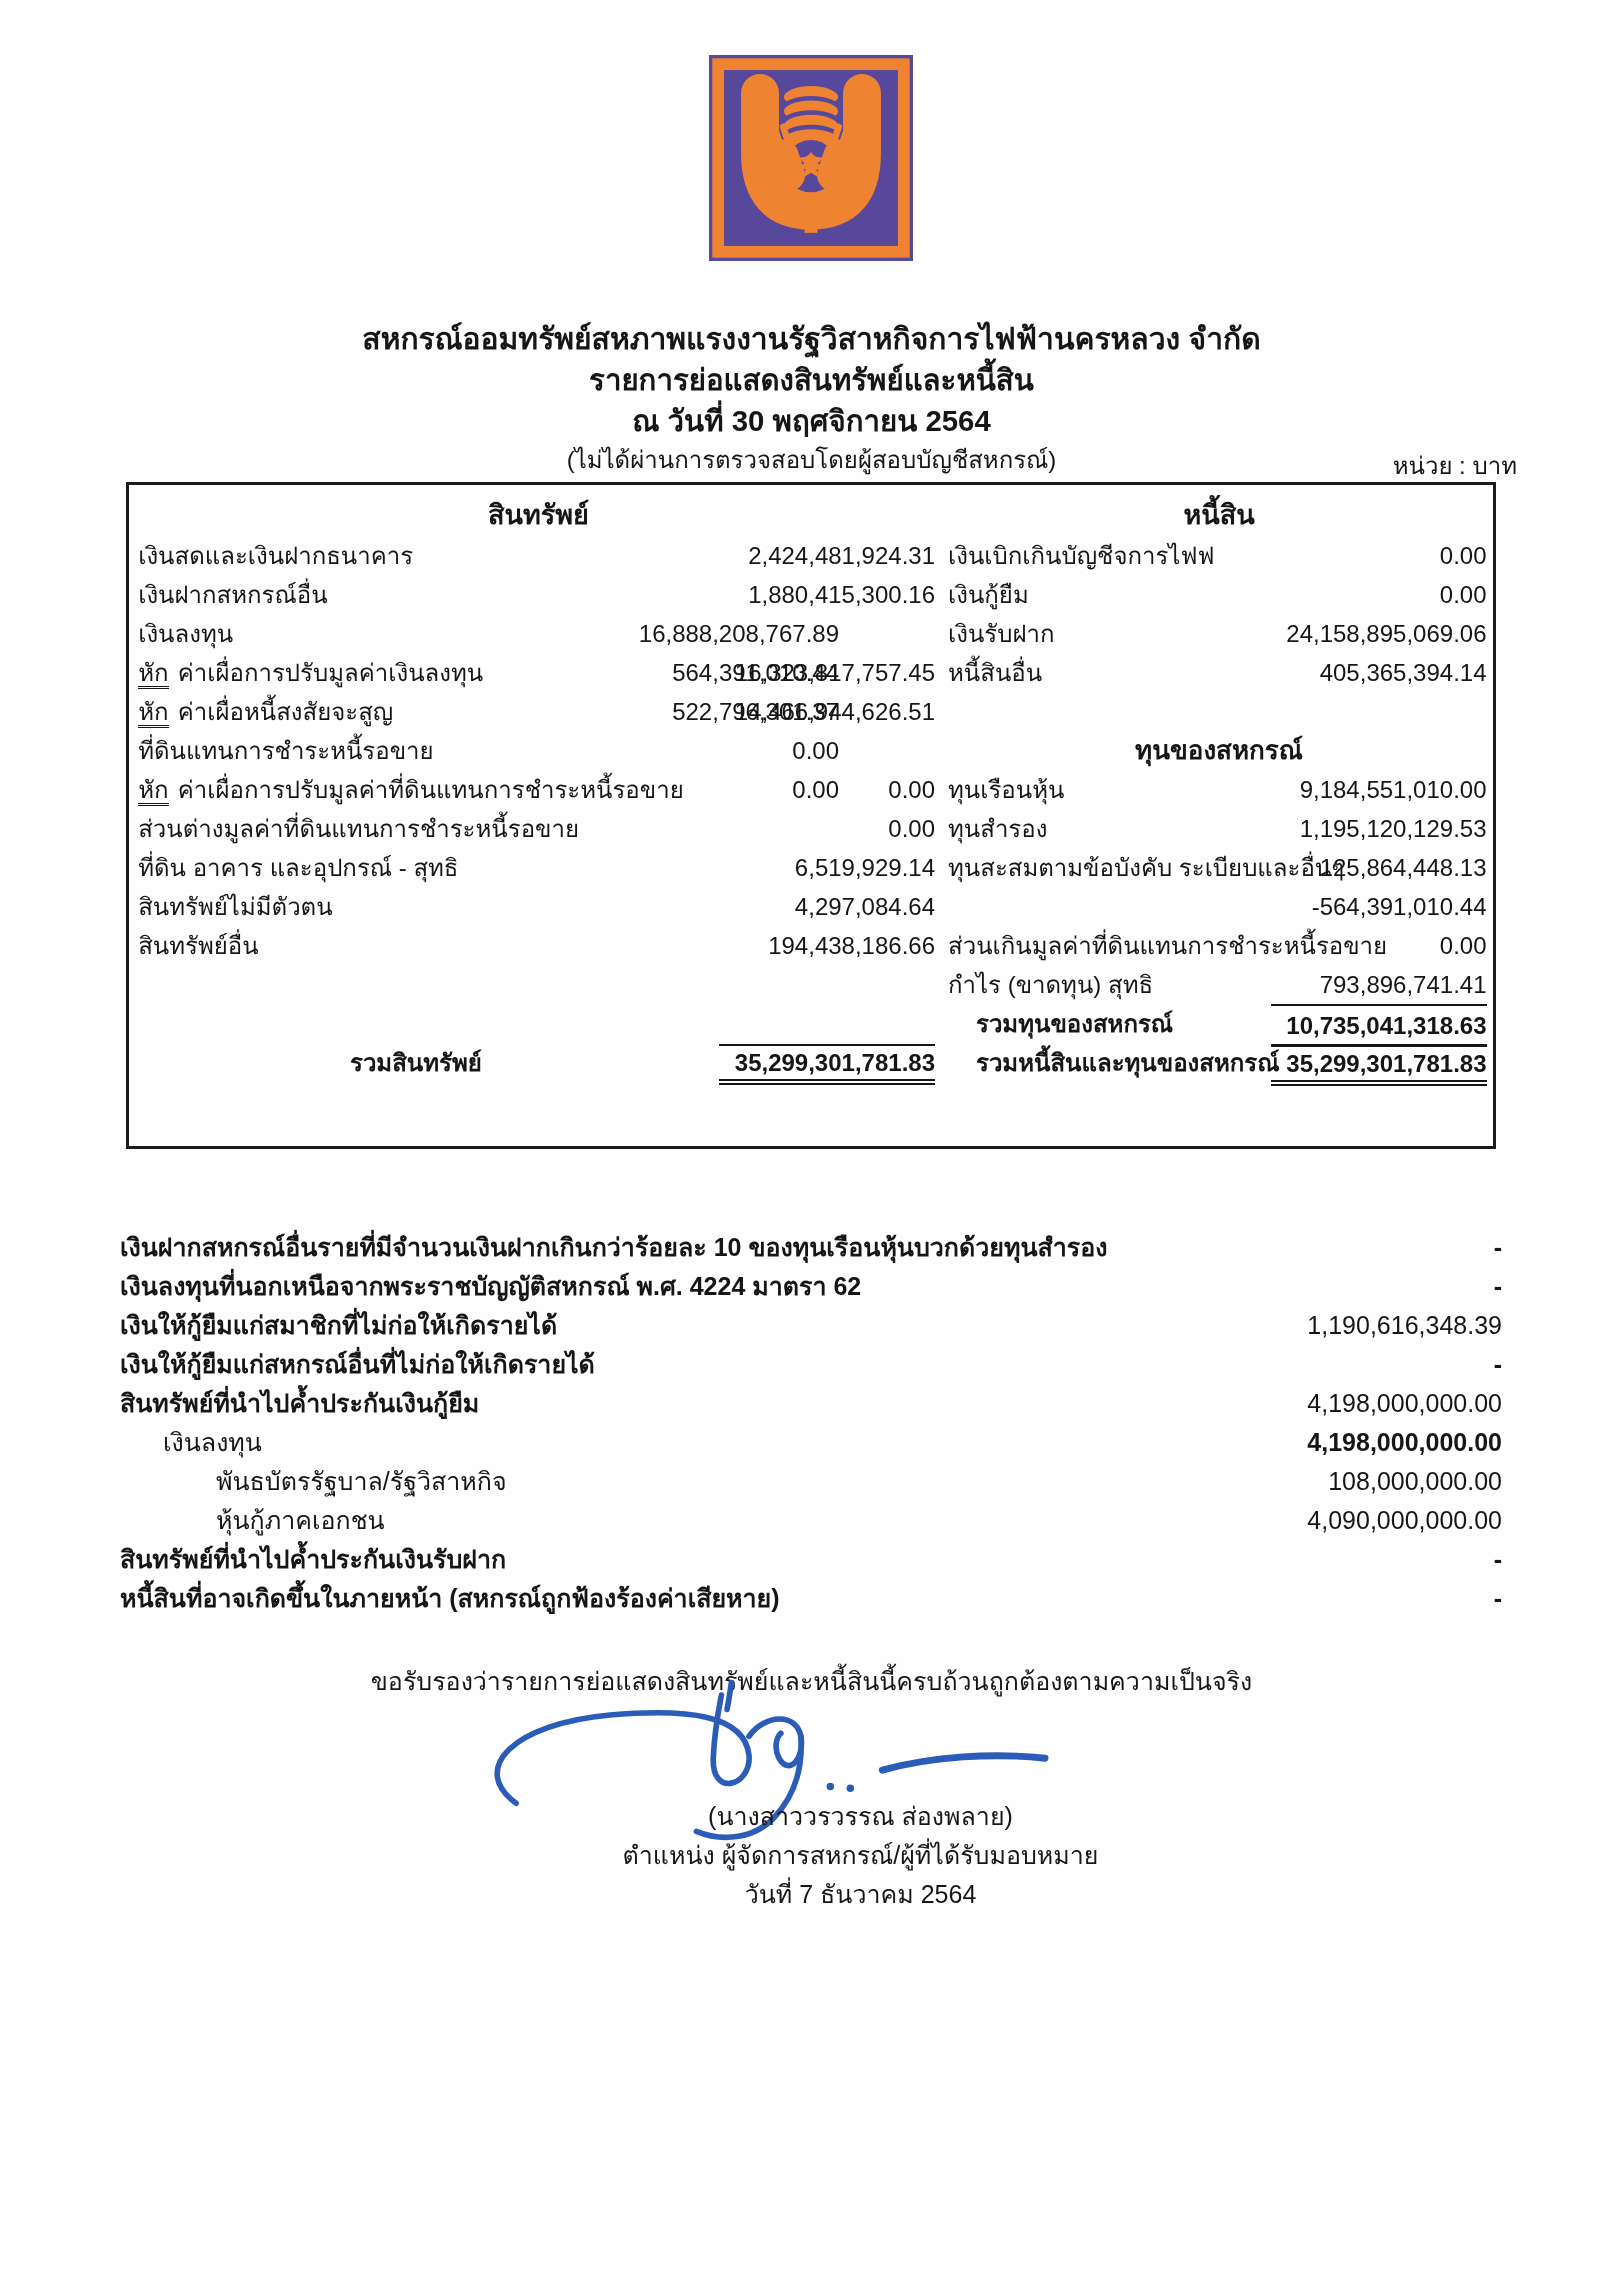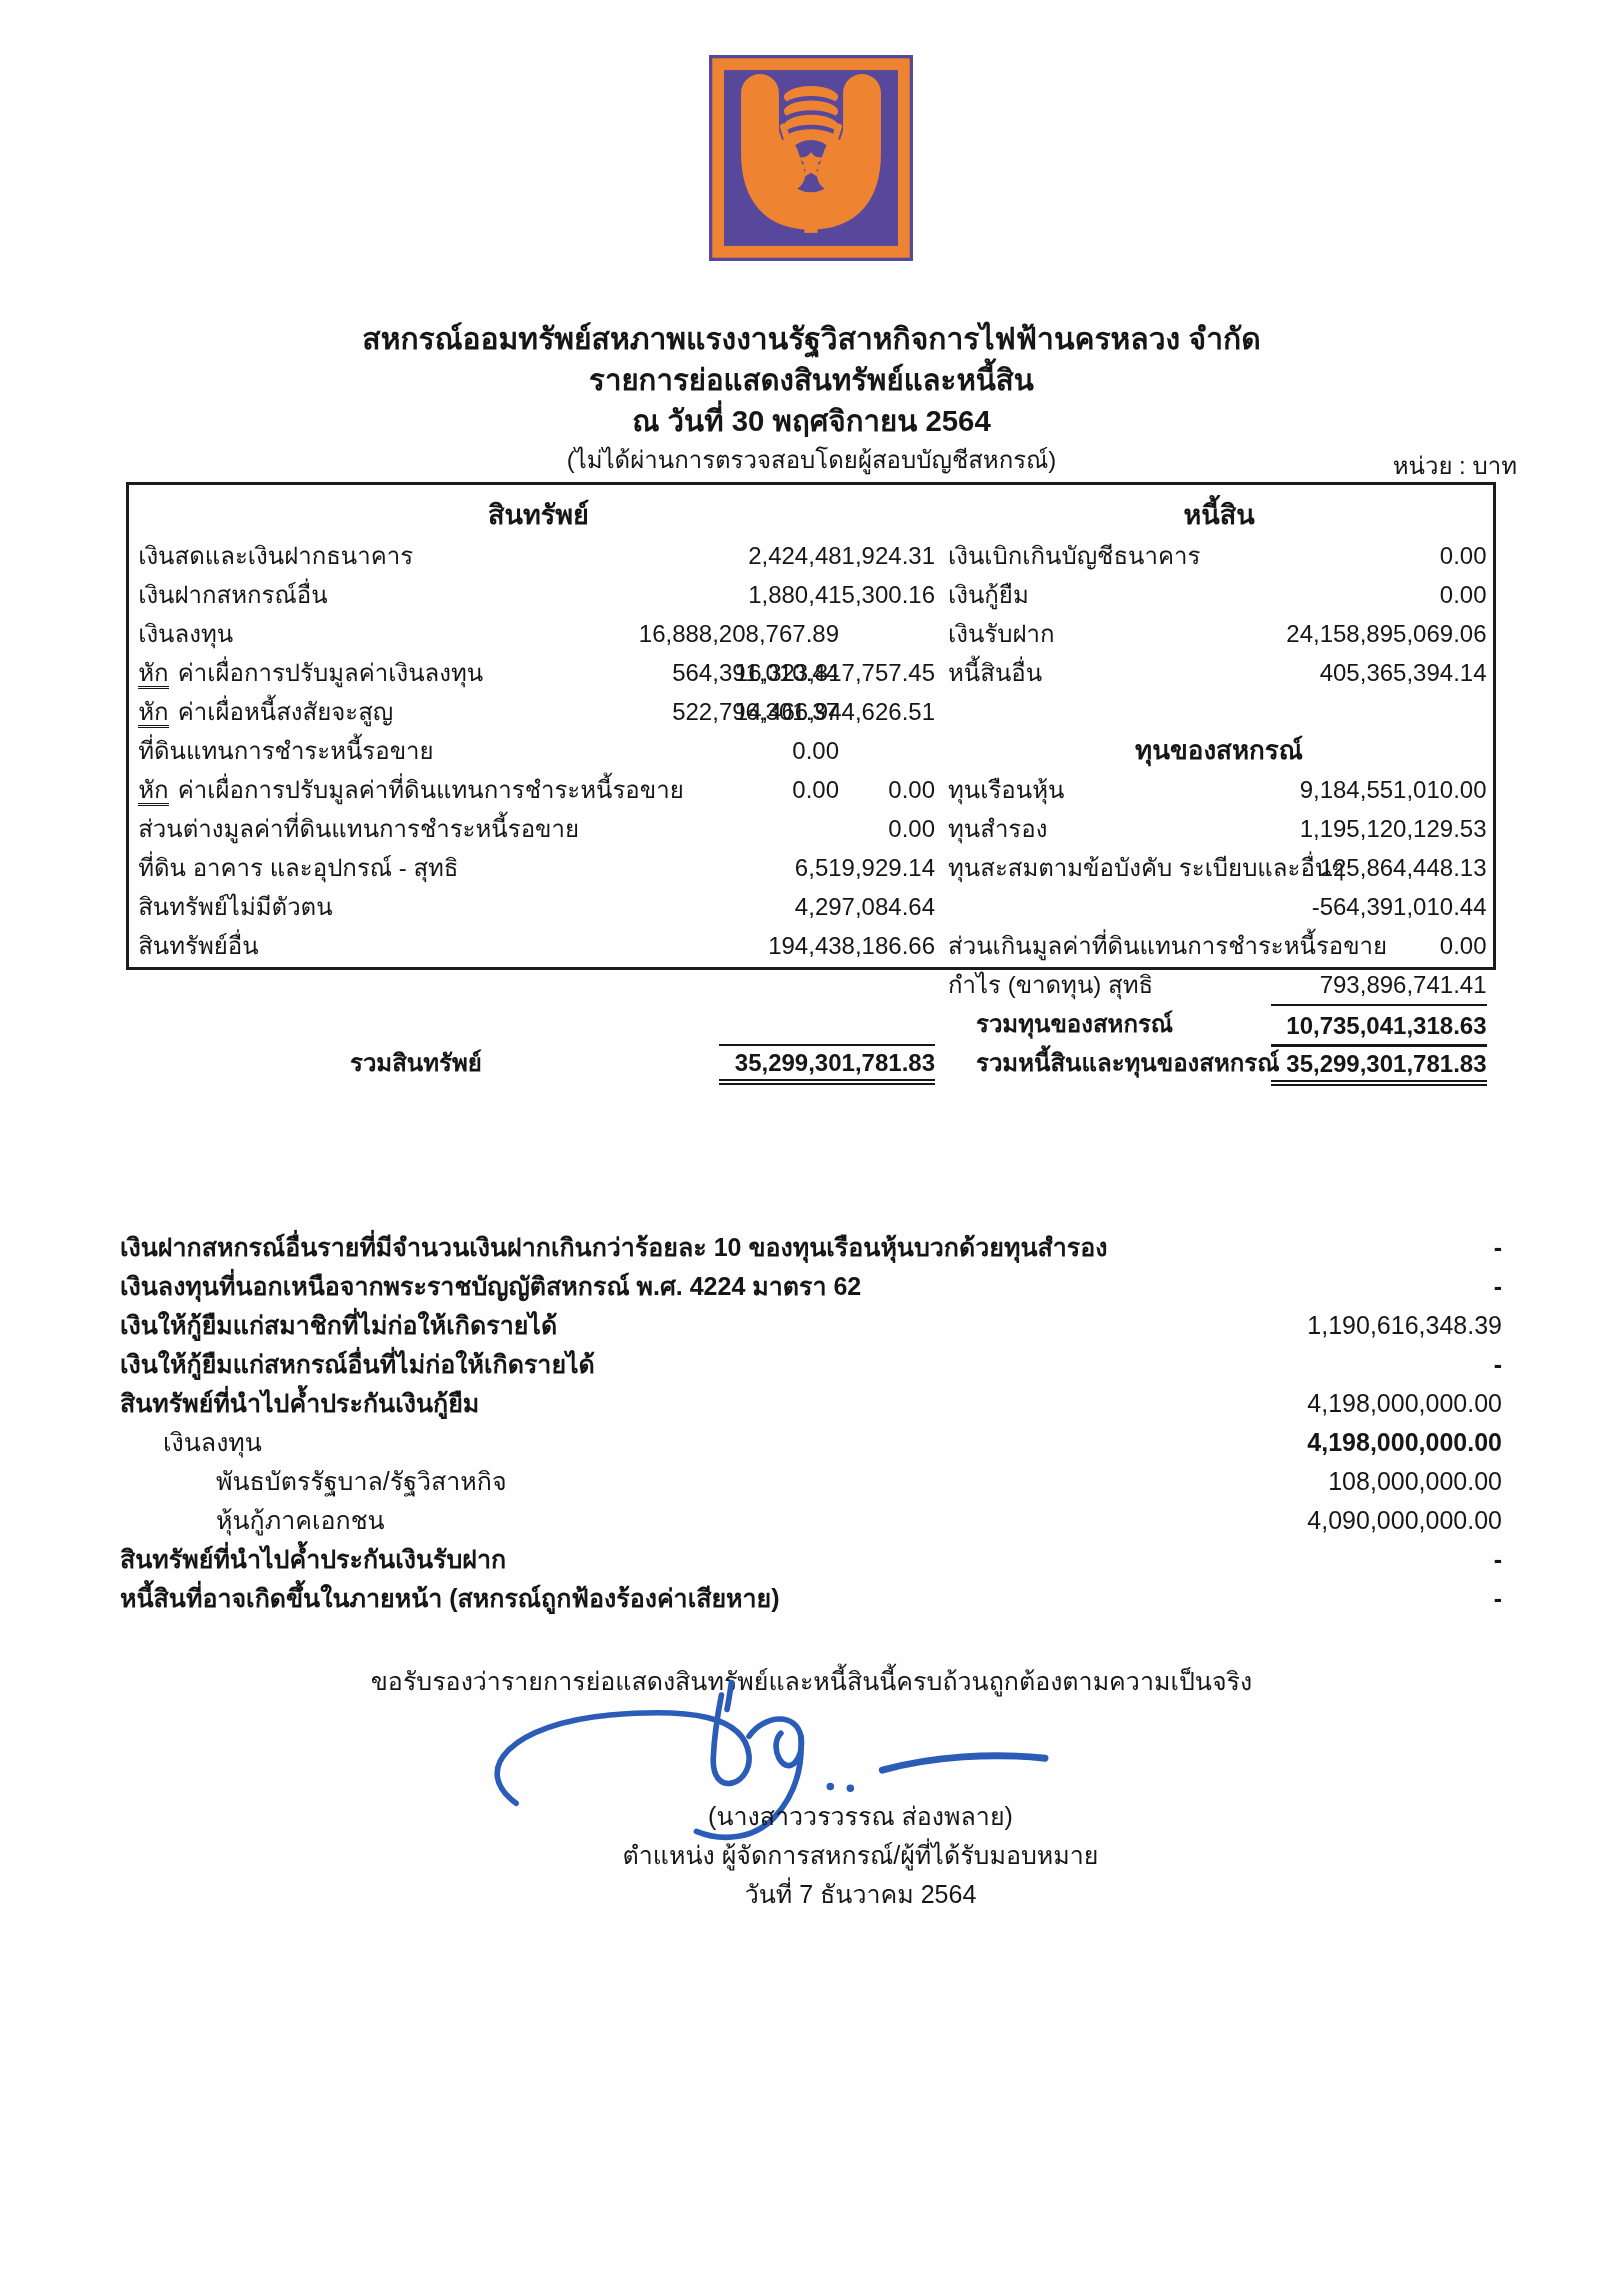--- a/index.html
+++ b/index.html
@@ -11,21 +11,21 @@
   
   .logo{position:absolute;left:709px;top:55px;width:204px;height:206px;}
   
   .titleblock{position:absolute;top:318px;left:0;width:1623px;text-align:center;}
   .t1{font-size:30px;font-weight:700;line-height:41px;}
   .t2{font-size:29.4px;font-weight:700;line-height:41px;}
   .t3{font-size:29.4px;font-weight:700;line-height:41px;}
   .t4{font-size:24px;font-weight:400;line-height:37px;}
   .unit{position:absolute;top:446px;right:106px;font-size:24px;}
   
-  .sheet{position:absolute;left:126px;top:482px;width:1370px;height:488px;
+  .sheet{position:absolute;left:126px;top:482px;width:1370px;height:667px;
          border:3.3px solid #1b1b1b;box-sizing:border-box;}
   .col-h{position:absolute;top:7.9px;text-align:center;font-size:27px;font-weight:700;}
   .assets-h{left:0;width:819px;}
   .liab-h{left:819px;width:542px;}
   .rows{position:absolute;top:51px;left:0;width:100%;}
   .trow{position:relative;height:39px;font-size:24px;line-height:39px;white-space:nowrap;}
   .a-lbl{position:absolute;left:9.2px;}
   .a-v1{position:absolute;right:654px;display:inline-block;padding-left:15.7px;}
   .a-v2{position:absolute;right:558px;display:inline-block;padding-left:15.7px;}
   .l-lbl{position:absolute;left:819px;}
@@ -106,21 +106,21 @@
 
   <div class="sheet">
     <div class="col-h assets-h">สินทรัพย์</div>
     <div class="col-h liab-h">หนี้สิน</div>
     <div class="rows">
 
       <div class="trow">
         <span class="a-lbl"><span class="hak"></span><span>เงินสดและเงินฝากธนาคาร</span></span>
         <span class="a-v1"></span>
         <span class="a-v2">2,424,481,924.31</span>
-        <span class="l-lbl">เงินเบิกเกินบัญชีธนาคาร</span>
+        <span class="l-lbl">เงินเบิกเกินบัญชีจการไฟฟ</span>
         <span class="l-v">0.00</span>
       </div>
 
       <div class="trow">
         <span class="a-lbl"><span class="hak"></span><span>เงินฝากสหกรณ์อื่น</span></span>
         <span class="a-v1"></span>
         <span class="a-v2">1,880,415,300.16</span>
         <span class="l-lbl">เงินกู้ยืม</span>
         <span class="l-v">0.00</span>
       </div>

